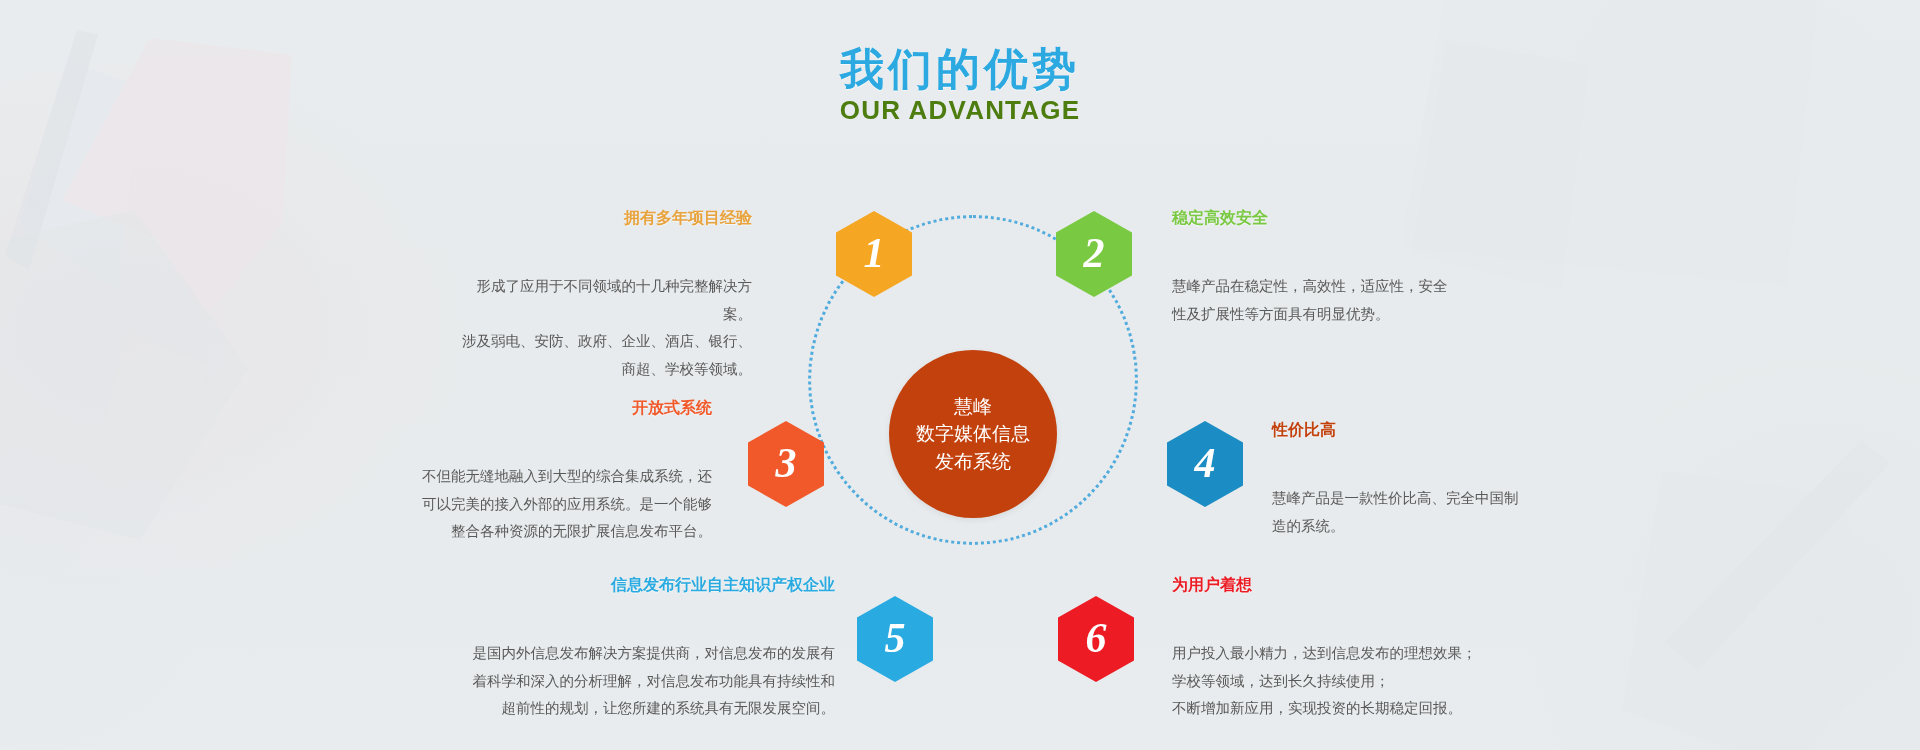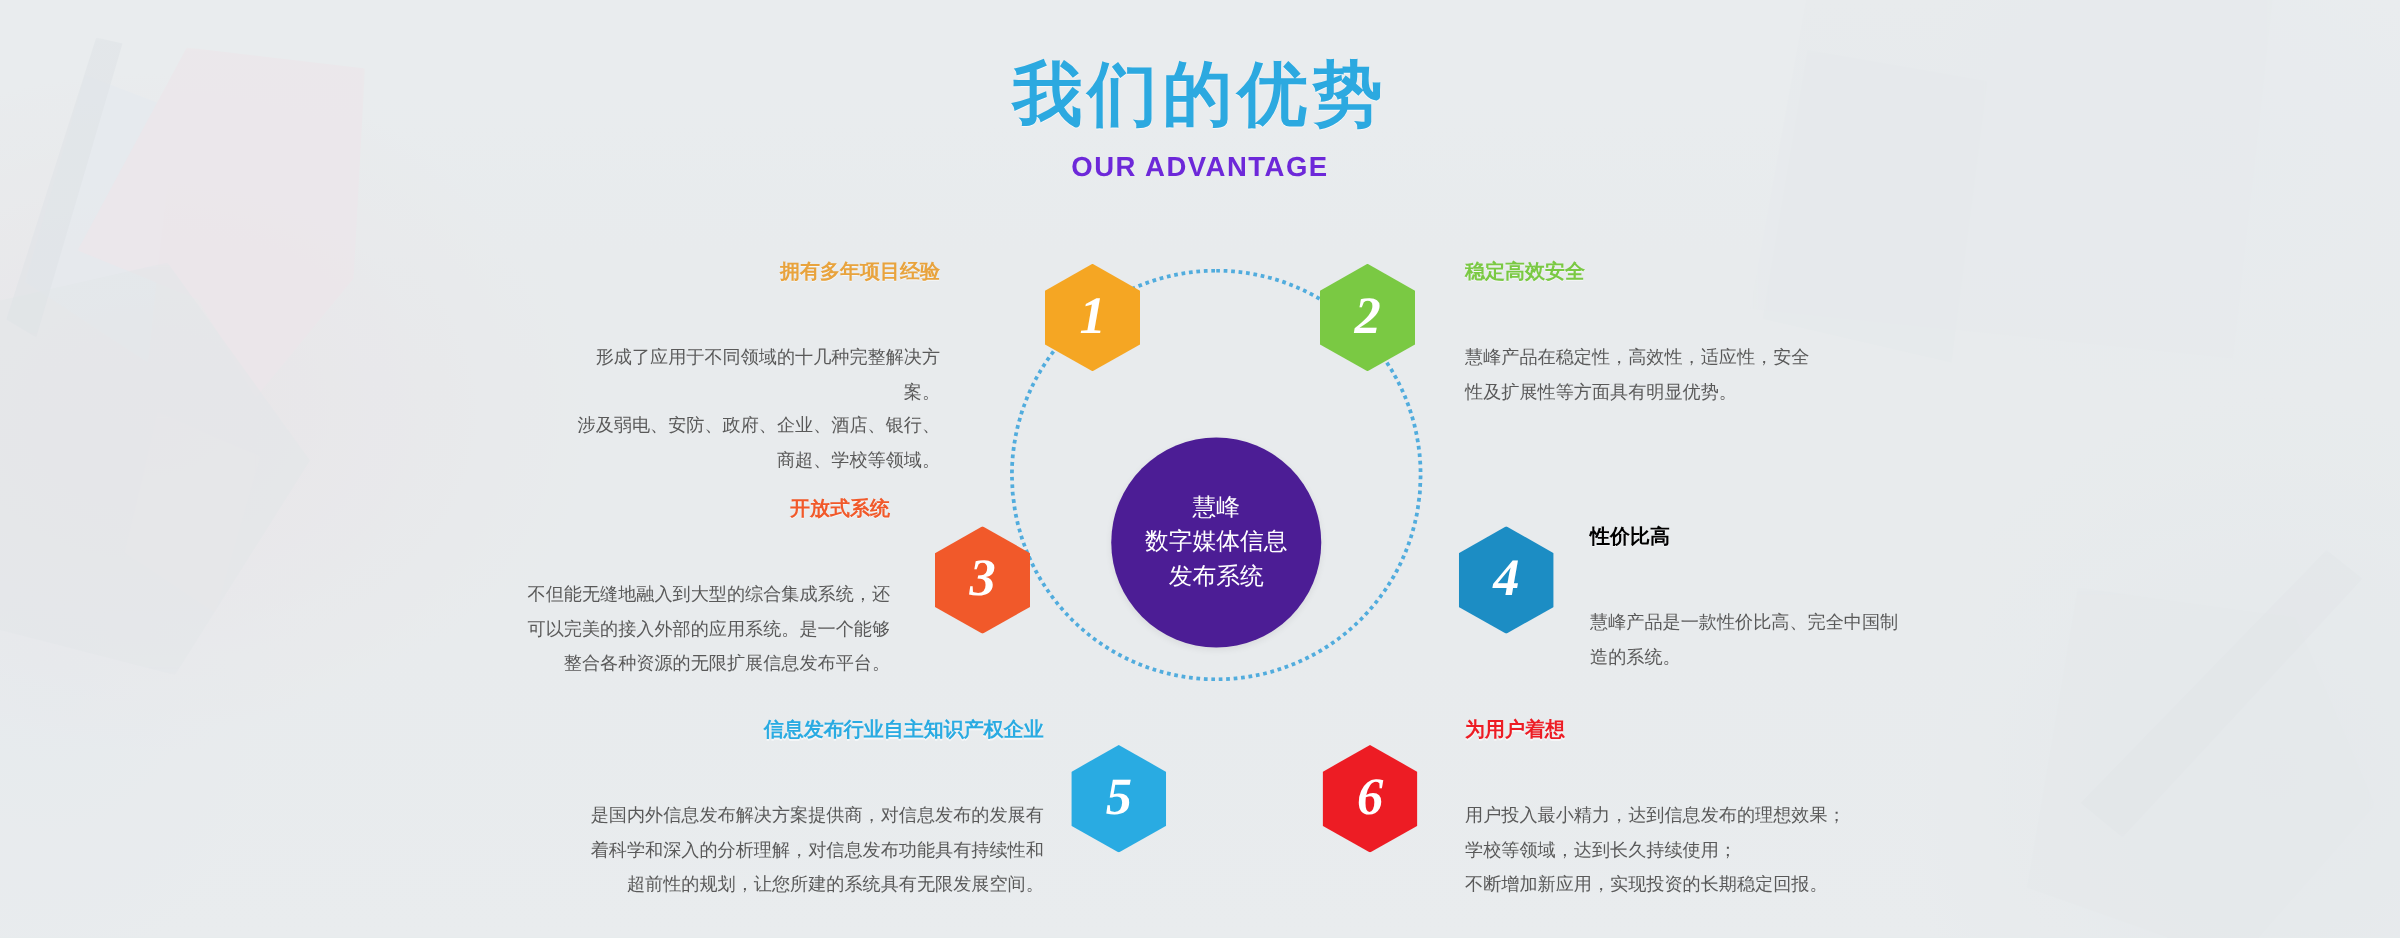--- a/index.html
+++ b/index.html
@@ -128,32 +128,32 @@
   }
 
   
   .header {
     position: absolute;
     left: 0; right: 0;
     top: 44px;
     text-align: center;
   }
   .title-cn {
-    font-size: 56px;
+    font-size: 44px;
     font-weight: bold;
     color: #2ca9e0;
     letter-spacing: 4px;
     line-height: 1.12;
     text-shadow: 0 1px 0 rgba(255,255,255,.6);
   }
   .title-en {
-    margin-top: 14px;
-    font-size: 22px;
+    margin-top: 2px;
+    font-size: 26px;
     font-weight: bold;
-    color: #6d28d9;
+    color: #4d7c0f;
     letter-spacing: 1.2px;
   }
 
   
   .ring {
     position: absolute;
     left: 808px;
     top: 215px;
     width: 330px;
     height: 330px;
@@ -252,21 +252,21 @@
 
 <div class="stage">
 
   <div class="header">
     <div class="title-cn" style="color: rgb(44, 169, 224);">我们的优势</div>
     <div class="title-en">OUR ADVANTAGE</div>
   </div>
 
   <div class="ring" style="border-color: rgb(73, 169, 221);"></div>
 
-  <div class="core" style="background: #4c1d95; color: rgb(255, 255, 255);">
+  <div class="core" style="background: #c2410c; color: rgb(255, 255, 255);">
     <div class="l1">慧峰</div>
     <div class="l2">数字媒体信息</div>
     <div class="l3">发布系统</div>
   </div>
 
   <div class="hex hex-1" style="background: rgb(245, 166, 35);">
     <span>1</span>
   </div>
   <div class="hex hex-2" style="background: rgb(122, 201, 67);">
     <span>2</span>
@@ -298,21 +298,21 @@
   </div>
 
   <div class="blk blk-3 right-al">
     <div class="bt" style="color: rgb(241, 89, 42);">开放式系统</div>
     <div class="bd">不但能无缝地融入到大型的综合集成系统，还
 可以完美的接入外部的应用系统。是一个能够
 整合各种资源的无限扩展信息发布平台。</div>
   </div>
 
   <div class="blk blk-4 left-al">
-    <div class="bt" style="color: #000000;">性价比高</div>
+    <div class="bt" style="color: #c2410c;">性价比高</div>
     <div class="bd">慧峰产品是一款性价比高、完全中国制
 造的系统。</div>
   </div>
 
   <div class="blk blk-5 right-al">
     <div class="bt" style="color: rgb(41, 171, 226);">信息发布行业自主知识产权企业</div>
     <div class="bd">是国内外信息发布解决方案提供商，对信息发布的发展有
 着科学和深入的分析理解，对信息发布功能具有持续性和
 超前性的规划，让您所建的系统具有无限发展空间。</div>
   </div>

